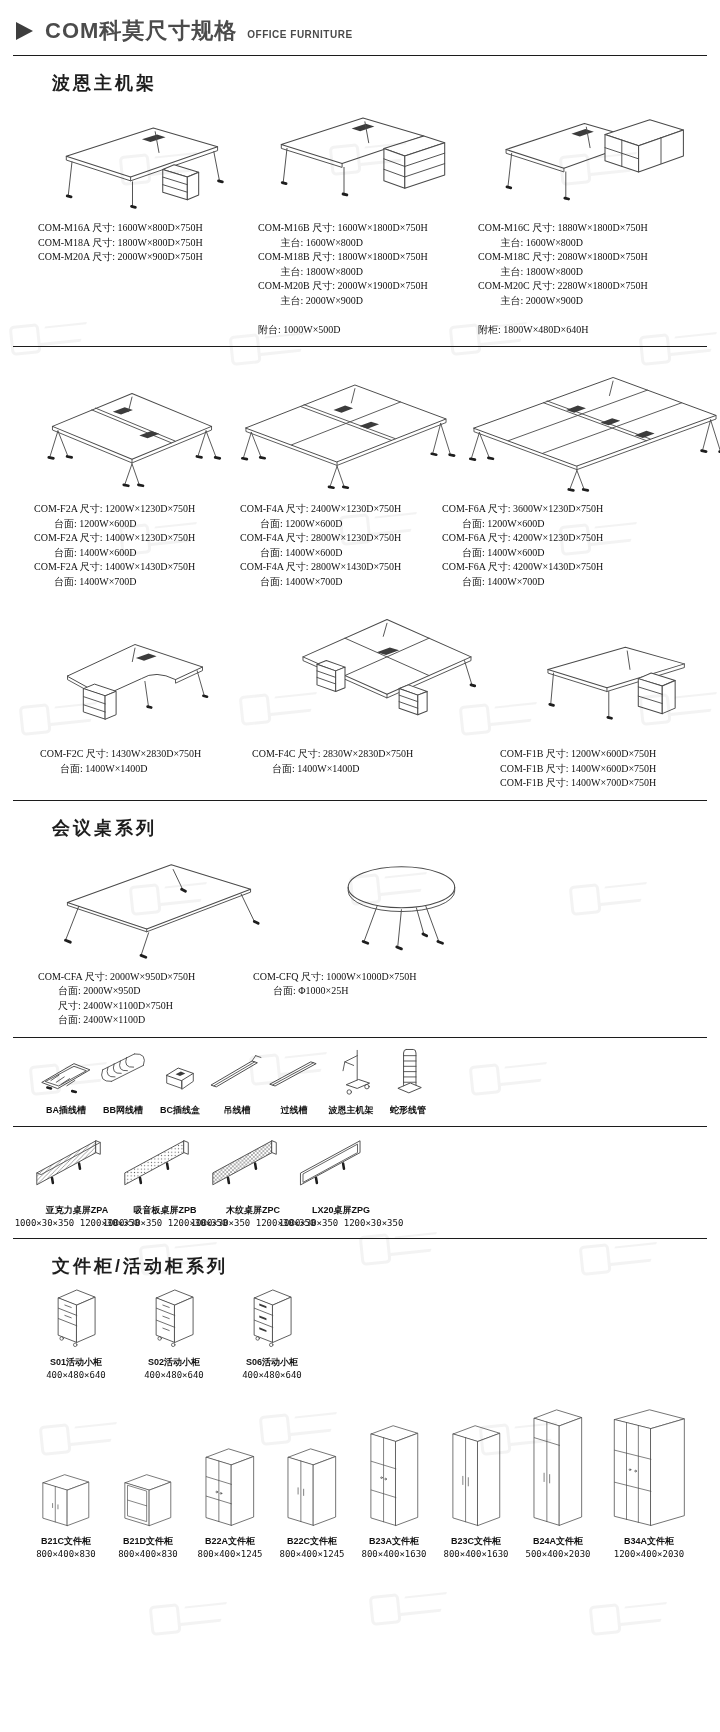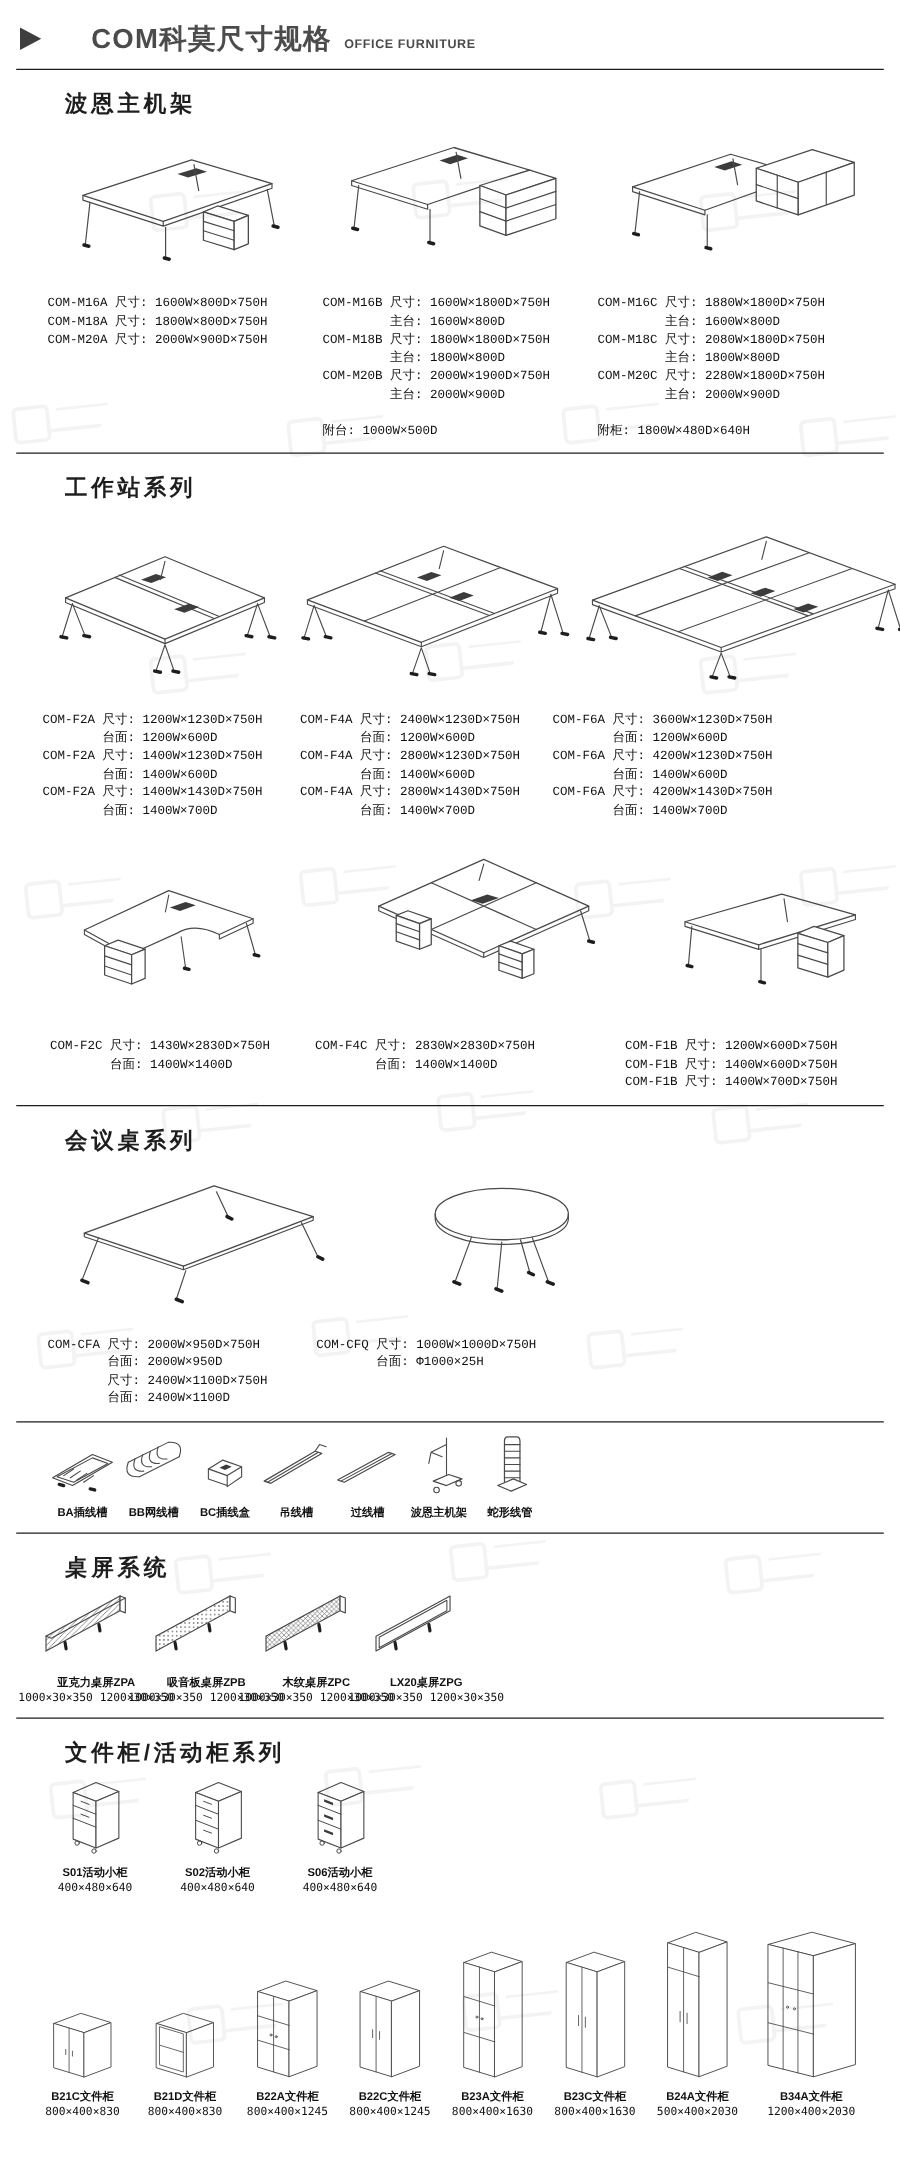--- a/index.html
+++ b/index.html
@@ -9,34 +9,34 @@
   .wm-layer{position:absolute;inset:0;pointer-events:none;}
   .wm{position:absolute;width:80px;height:34px;opacity:.055;transform:rotate(-6deg);}
   .wm::before{content:"";position:absolute;left:0;top:2px;width:24px;height:24px;
               border:3px solid #333;border-radius:5px;}
   .wm::after{content:"";position:absolute;left:32px;top:6px;width:42px;height:14px;
              border-bottom:3px solid #333;border-top:2px solid #333;transform:skewX(-24deg);}
   
   .hdr{display:flex;align-items:baseline;padding:16px 0 4px 16px;}
   .tri{width:0;height:0;border-left:17px solid #3e3e3e;border-top:9px solid transparent;
        border-bottom:9px solid transparent;margin-right:12px;align-self:center;}
-  .hdr-title{font-size:22px;font-weight:700;color:#4b4b4b;letter-spacing:1px;margin-left:28px;}
+  .hdr-title{font-size:22px;font-weight:700;color:#4b4b4b;letter-spacing:1px;}
   .hdr-sub{font-size:10px;font-weight:700;color:#4b4b4b;margin-left:10px;letter-spacing:.5px;}
   .rule{border-top:1px solid #1c1c1c;margin:5px 13px;}
   
   .sec{padding:2px 0 4px 0;}
   .sec-title{font-size:18px;font-weight:700;color:#1e1e1e;letter-spacing:3px;
              margin:8px 0 4px 52px;}
   .g3a{display:grid;grid-template-columns:226px 218px 1fr;padding-left:28px;align-items:end;}
   .g3b{display:grid;grid-template-columns:212px 216px 1fr;padding-left:26px;align-items:end;}
   .g3c{display:grid;grid-template-columns:228px 258px 1fr;padding-left:30px;align-items:end;}
   .g2 {display:grid;grid-template-columns:258px 300px;padding-left:30px;align-items:end;}
   .cell{display:flex;justify-content:center;align-items:flex-end;}
-  .specs{white-space:pre;font-family:Liberation Mono, monospace;font-size:10px;
-         line-height:1.45;color:#101010;margin-top:24px;}
+  .specs{white-space:pre;font-family:Liberation Serif, serif;font-size:10px;
+         line-height:1.45;color:#101010;margin-top:8px;}
   
   .items-row{display:flex;align-items:flex-end;padding-left:40px;}
   .item{display:flex;flex-direction:column;align-items:center;justify-content:flex-end;}
   .item-label{font-size:9px;font-weight:700;color:#111;white-space:nowrap;margin-top:4px;}
   .item-dims{font-family:"DejaVu Sans Mono",monospace;font-size:9px;color:#111;
              line-height:1.35;white-space:nowrap;text-align:left;}
   .cable-row .item{width:52px;margin-right:5px;}
   .scr-row .item{width:74px;margin-right:14px;}
   .cab-row1 .item{width:76px;margin-right:22px;}
   .cab-row2 .item{width:72px;margin-right:10px;}
@@ -437,21 +437,20 @@
          主台: 1800W×800D
 COM-M20C 尺寸: 2280W×1800D×750H
          主台: 2000W×900D
 
 附柜: 1800W×480D×640H</div>
     </div>
   </div>
   <div class="rule"></div>
 
   <div class="sec">
-    <div class="sec-title">工作站系列</div>
     <div class="g3b">
       <div class="cell">
           <figure style="margin:0">
             <svg class="f-b2" viewBox="0 0 210 140">
               <use href="#sym-bench2"></use>
             </svg>
           </figure>
         </div>
       <div class="cell">
           <figure style="margin:0">
@@ -608,21 +607,20 @@
               <use href="#sym-spine"></use>
             </svg>
           </figure>
         <div class="item-label">蛇形线管</div>
       </div>
     </div>
   </div>
   <div class="rule"></div>
 
   <div class="sec">
-    <div class="sec-title">桌屏系统</div>
     <div class="items-row scr-row">
       <div class="item">
         <figure style="margin:0">
             <svg class="f-scr" viewBox="0 0 115 78">
               <use href="#sym-scr-a"></use>
             </svg>
           </figure>
         <div class="item-label">亚克力桌屏ZPA</div>
         <div class="item-dims">1000×30×350
 1200×30×350</div>

